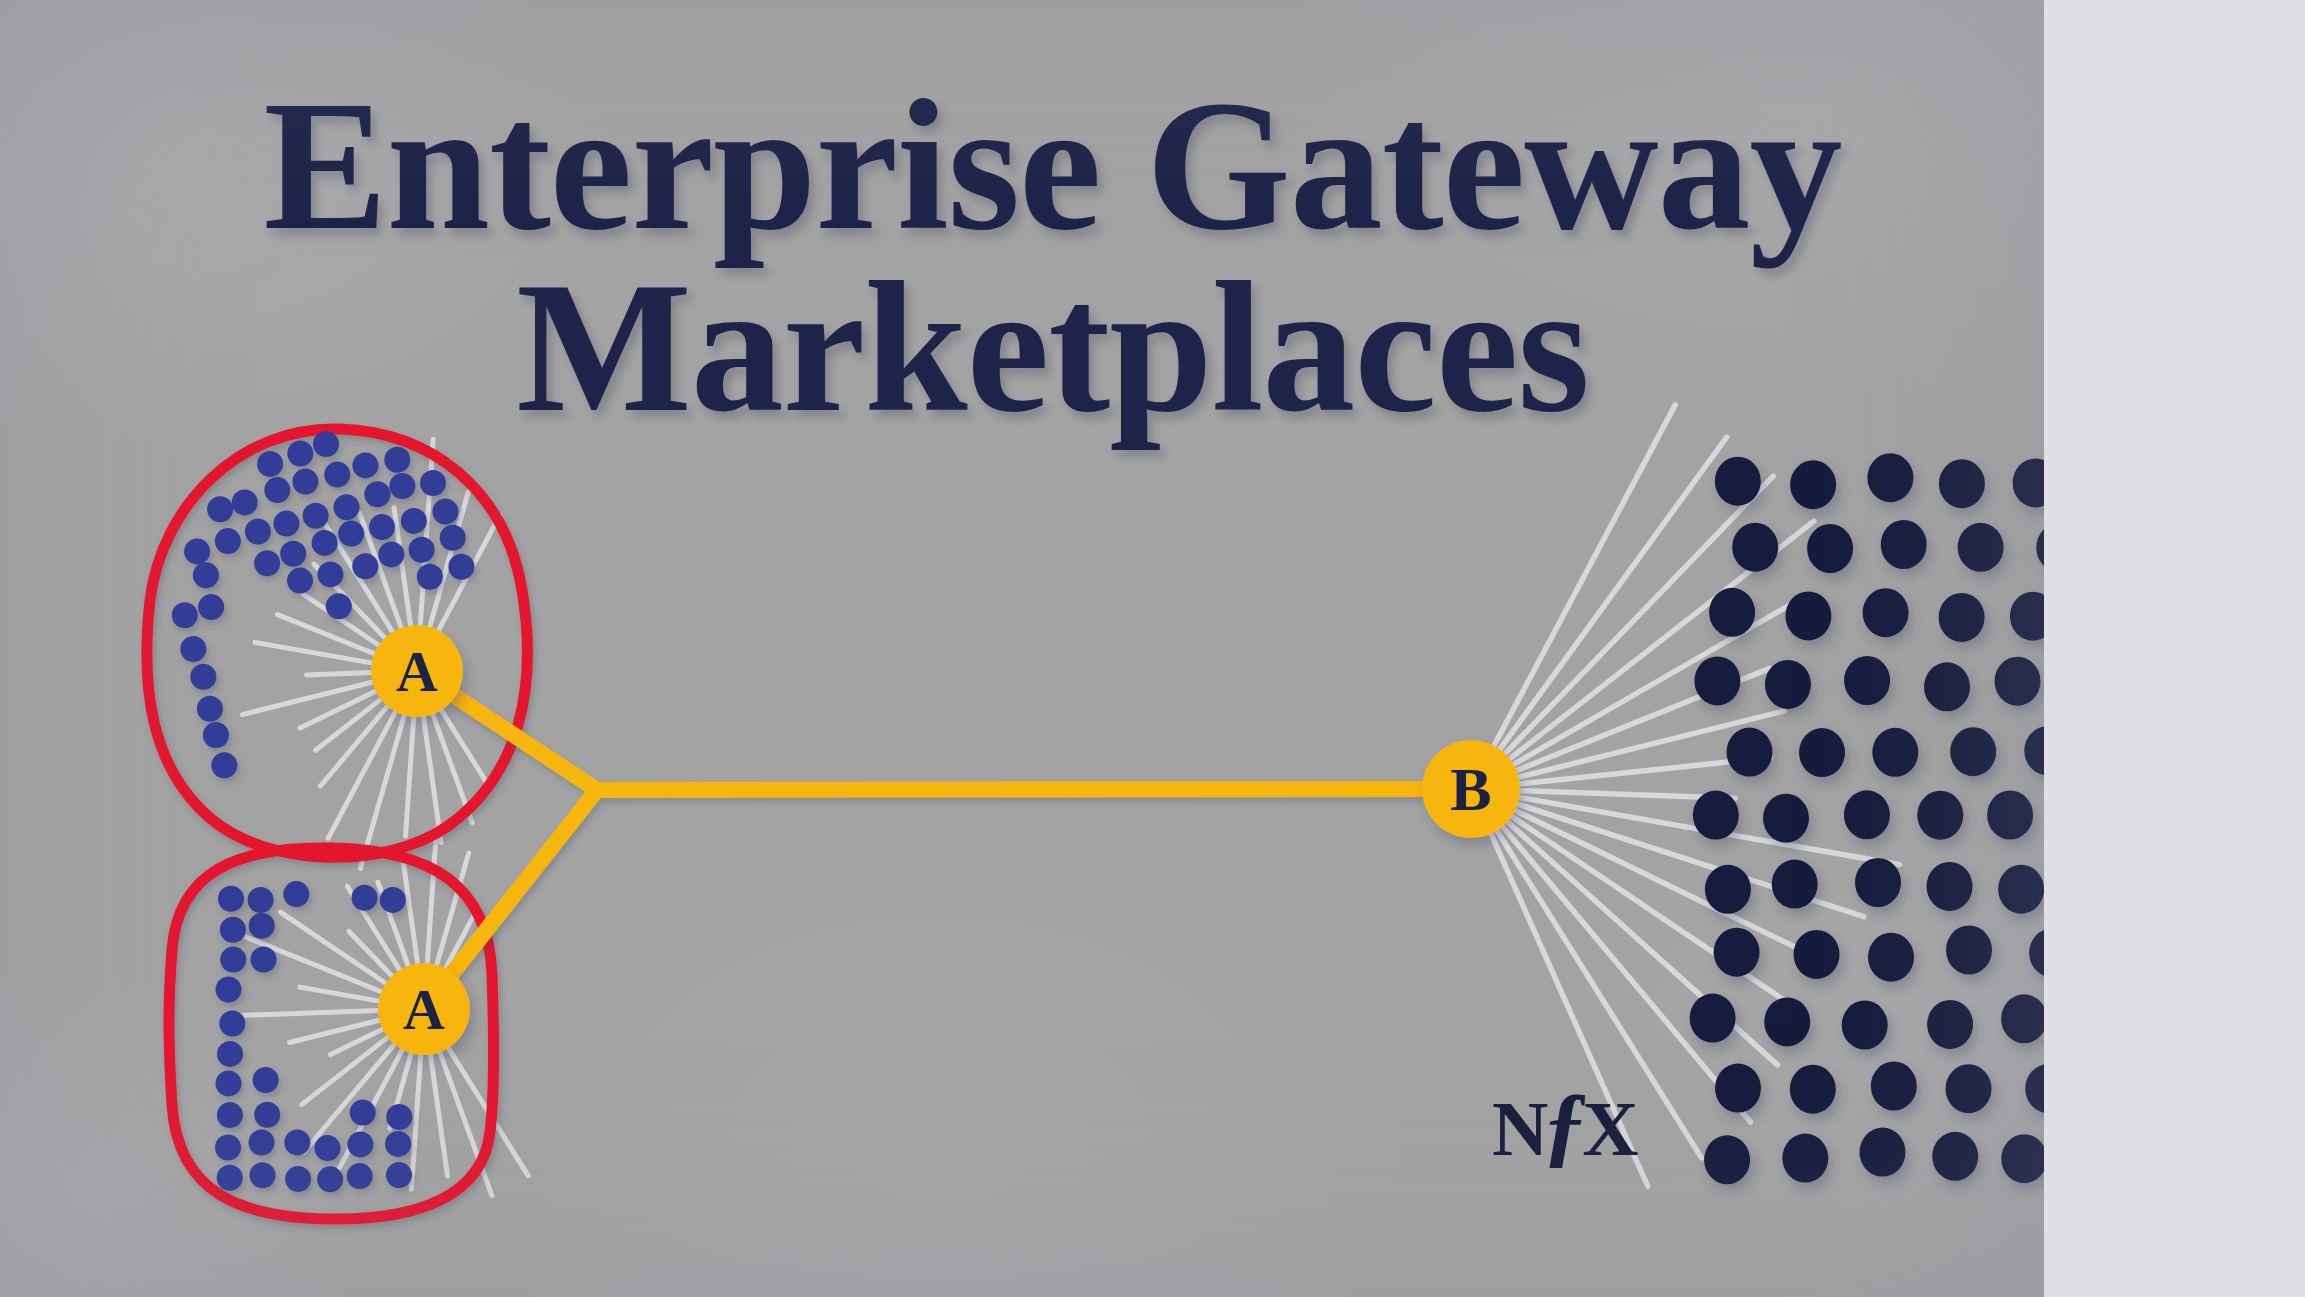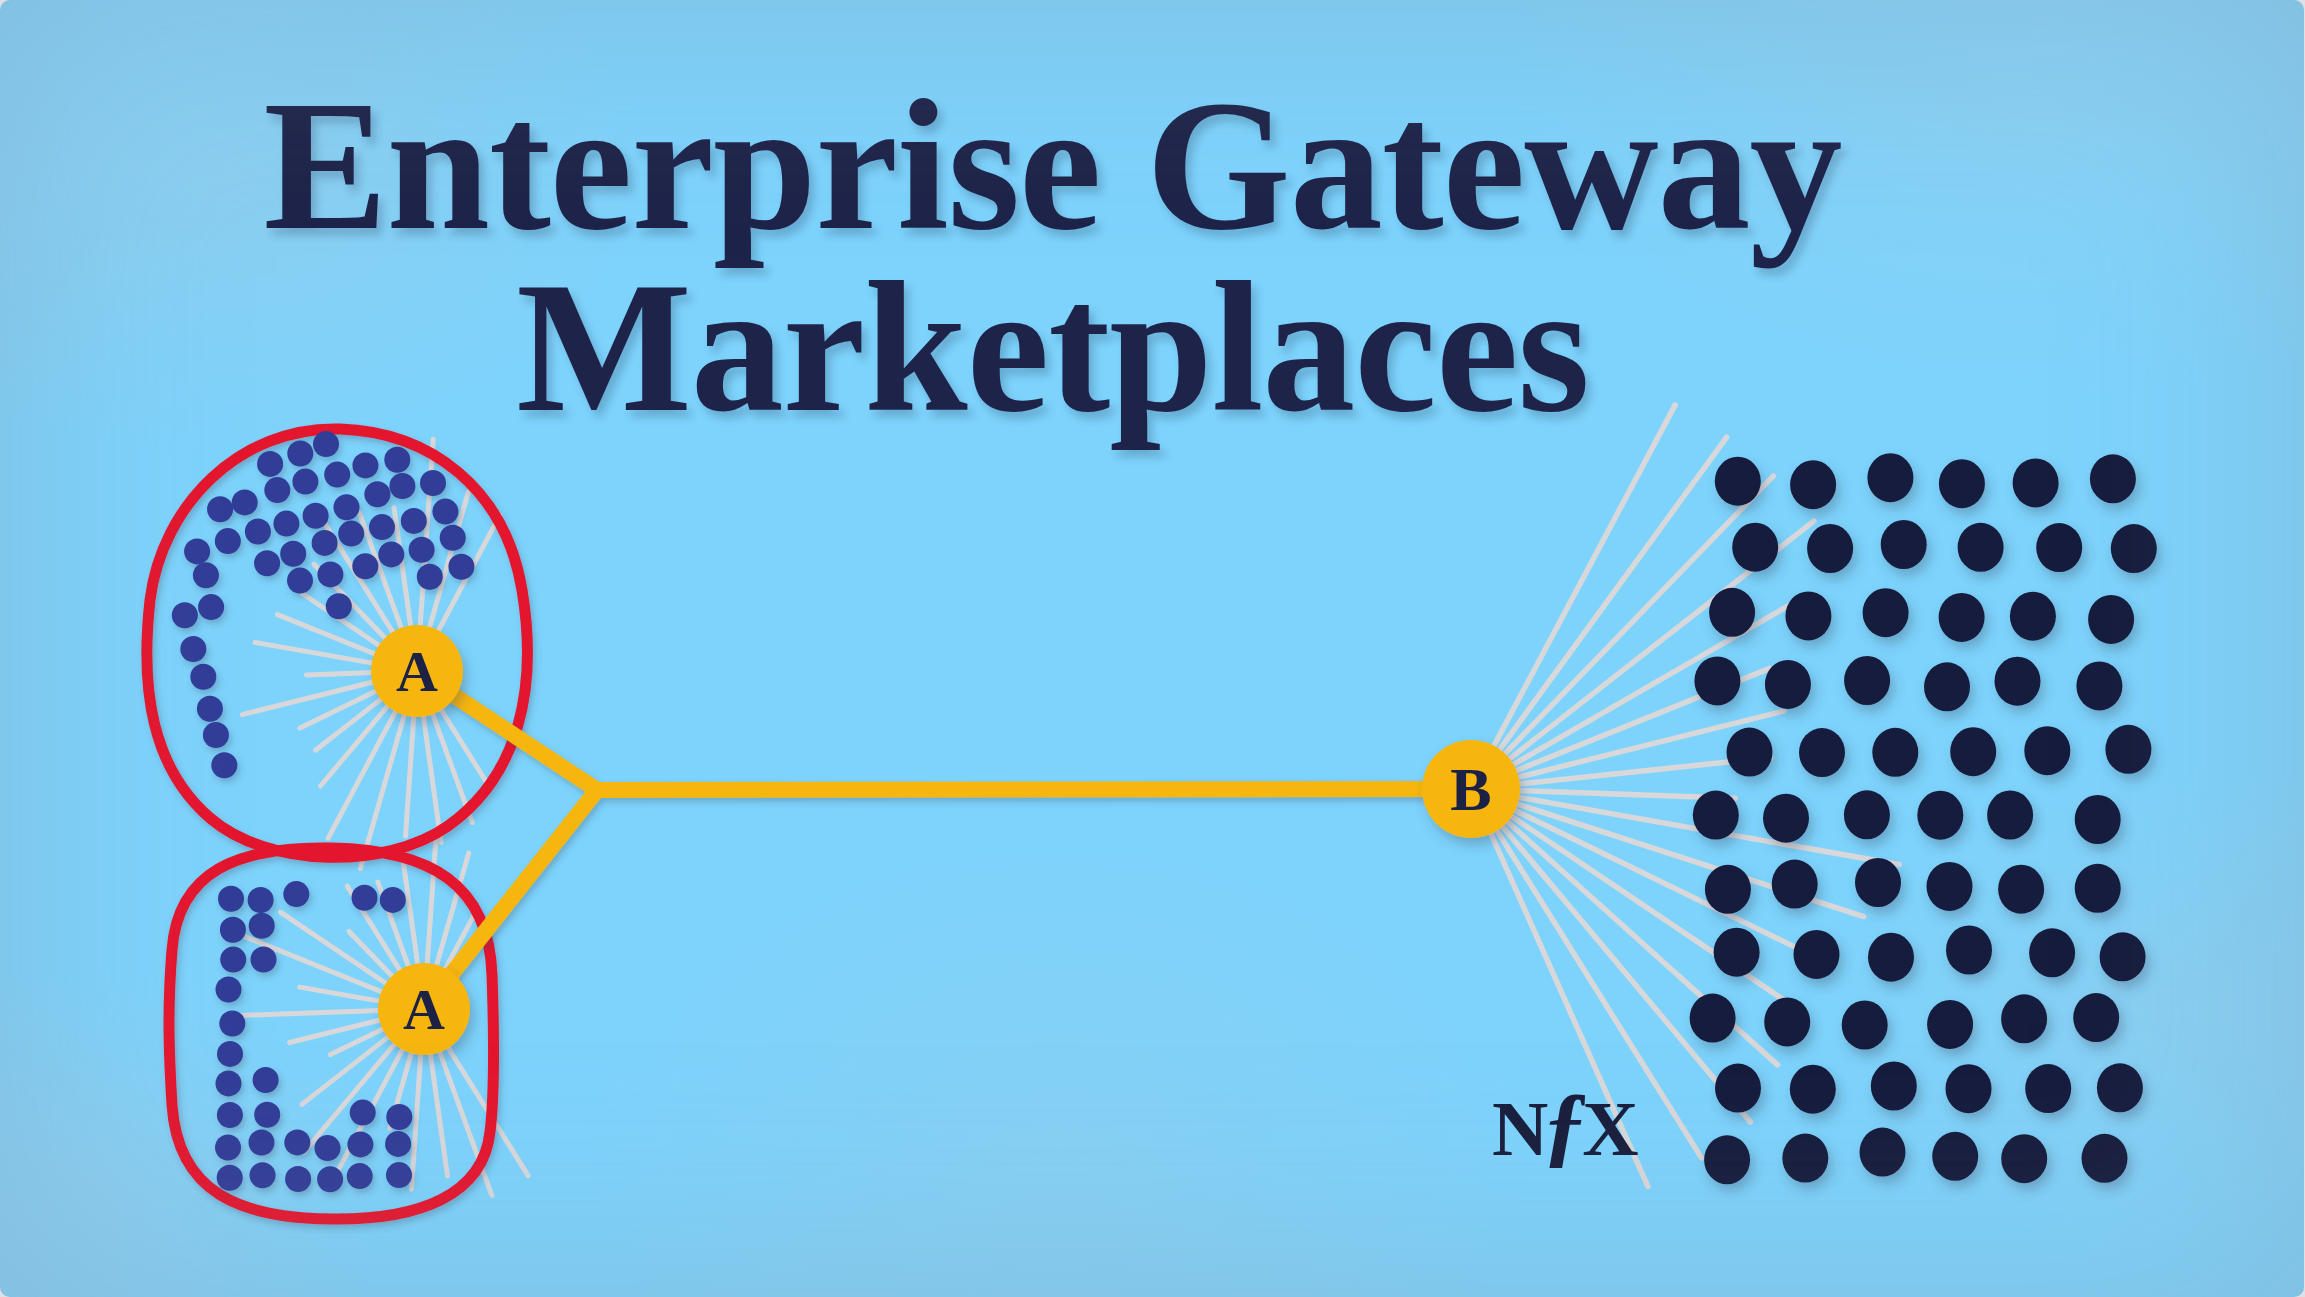--- a/index.html
+++ b/index.html
@@ -1,18 +1,18 @@
 <!DOCTYPE html>
 <html><head>
 <meta charset="utf-8">
 <style>
   html,body{margin:0;padding:0;background:#dfe0e4;}
   .stage{
-    position:relative;width:2304px;height:1297px;overflow:hidden;
-    background:#7dd3fc;font-family:"Liberation Serif",serif;border-radius:10px;
+    position:relative;width:2044px;height:1297px;overflow:hidden;
+    background:#a3a3a3;font-family:"Liberation Serif",serif;
   }
   .texture{
     position:absolute;inset:0;pointer-events:none;
     background-image:
       radial-gradient(ellipse 700px 450px at 10% 14%, rgba(188,190,200,.22), transparent 62%),
       radial-gradient(ellipse 900px 500px at 88% 8%,  rgba(195,197,206,.16), transparent 60%),
       radial-gradient(ellipse 800px 550px at 46% 88%, rgba(190,192,202,.14), transparent 60%),
       radial-gradient(ellipse 600px 420px at 94% 78%, rgba(188,190,200,.18), transparent 60%),
       radial-gradient(ellipse 500px 380px at 4% 92%,  rgba(188,190,200,.20), transparent 60%);
   }

